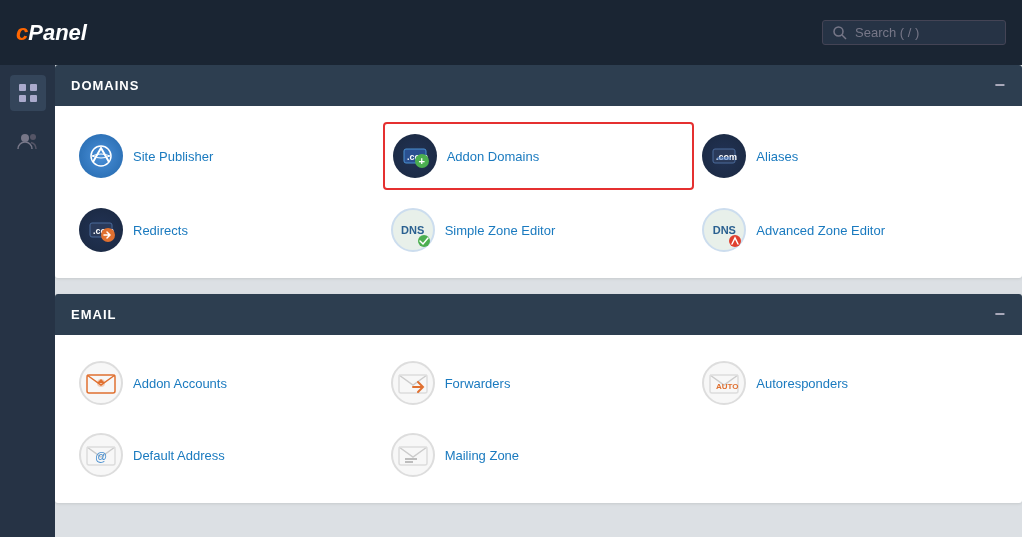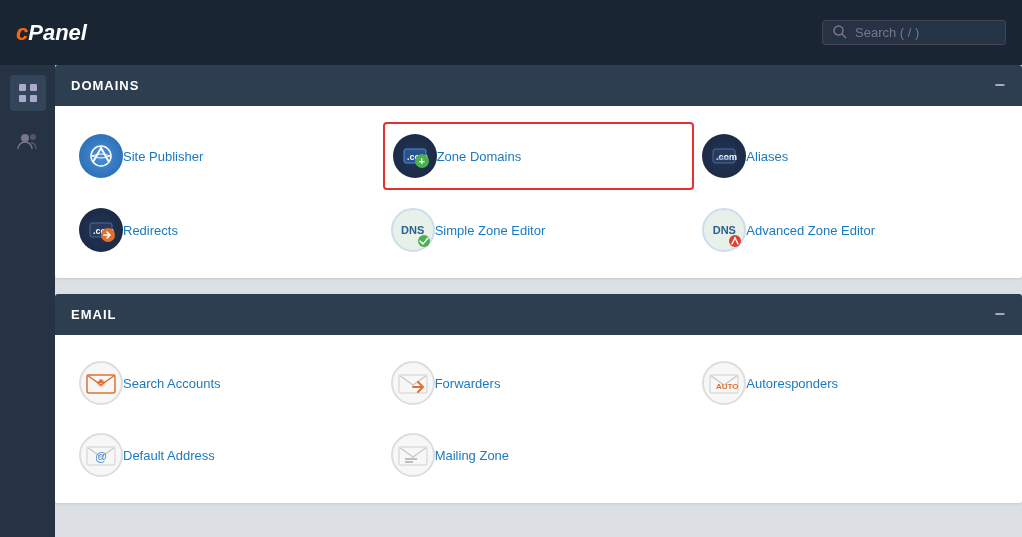--- a/index.html
+++ b/index.html
@@ -62,20 +62,21 @@
       padding: 16px;
       display: grid;
       grid-template-columns: repeat(3, 1fr);
       gap: 8px 0;
     }
 
     
     .item {
       display: flex;
       align-items: center;
+      gap: 10px;
       padding: 10px 8px;
       cursor: pointer;
       border-radius: 3px;
     }
     .item-label {
       color: #1a7abf;
       font-size: 13px;
       text-decoration: none;
     }
 
@@ -90,21 +91,21 @@
     }
 
     
     .item-highlighted {
       border: 2px solid #e53030;
       border-radius: 4px;
     }
 
     
     .search-box {
-      display: flex; align-items: flex-start; gap: 8px;
+      display: flex; align-items: flex-end; gap: 8px;
       background: #263345;
       border: 1px solid #445;
       border-radius: 3px;
       padding: 4px 10px;
       min-width: 180px;
     }
     .search-box input {
       background: transparent;
       border: none;
       outline: none;
@@ -197,21 +198,21 @@
 
         <div class="item item-highlighted">
           <div class="icon-circle icon-addon-domains">
             <svg width="30" height="30" viewBox="0 0 30 30" fill="none">
               <rect x="4" y="8" width="22" height="14" rx="2" fill="#2a5090" stroke="#4a90d0" stroke-width="1"></rect>
               <text x="7" y="19" font-size="9" fill="white" font-weight="bold">.com</text>
               <circle cx="22" cy="20" r="7" fill="#4caf50"></circle>
               <text x="18.5" y="24" font-size="11" fill="white" font-weight="bold">+</text>
             </svg>
           </div>
-          <a class="item-label">Zone Domains</a>
+          <a class="item-label">Addon Domains</a>
         </div>
 
 
         <div class="item">
           <div class="icon-circle icon-aliases">
             <svg width="30" height="30" viewBox="0 0 30 30" fill="none">
               <rect x="4" y="8" width="22" height="14" rx="2" fill="#2a3a5a" stroke="#4a6a9a" stroke-width="1"></rect>
               <text x="7" y="19" font-size="9" fill="white" font-weight="bold">.com</text>
               <rect x="8" y="16" width="14" height="3" rx="1" fill="#5a8ad0" opacity="0.6"></rect>
             </svg>
@@ -266,21 +267,21 @@
 
         <div class="item">
           <div class="icon-circle icon-email-accounts">
             <svg width="32" height="28" viewBox="0 0 32 28" fill="none">
               <path d="M2 6 L16 16 L30 6" stroke="#e07030" stroke-width="1.5" fill="none"></path>
               <rect x="2" y="6" width="28" height="18" rx="2" stroke="#e07030" stroke-width="1.5" fill="none"></rect>
               <circle cx="16" cy="14" r="4" fill="#e07030" opacity="0.3"></circle>
               <path d="M12 14 L16 10 L20 14" fill="#e07030"></path>
             </svg>
           </div>
-          <a class="item-label">Search Accounts</a>
+          <a class="item-label">Addon Accounts</a>
         </div>
 
         <div class="item">
           <div class="icon-circle icon-forwarders">
             <svg width="32" height="28" viewBox="0 0 32 28" fill="none">
               <path d="M2 6 L16 16 L30 6" stroke="#ccc" stroke-width="1.5" fill="none"></path>
               <rect x="2" y="6" width="28" height="18" rx="2" stroke="#ddd" stroke-width="1.5" fill="none"></rect>
               <path d="M16 18 L26 18 M21 13 L26 18 L21 23" stroke="#e07030" stroke-width="2" fill="none" stroke-linecap="round"></path>
             </svg>
           </div>

